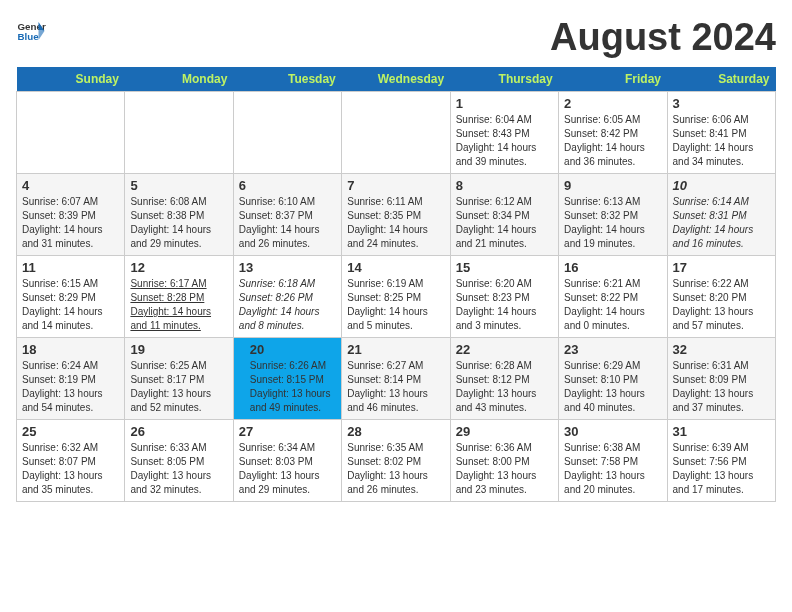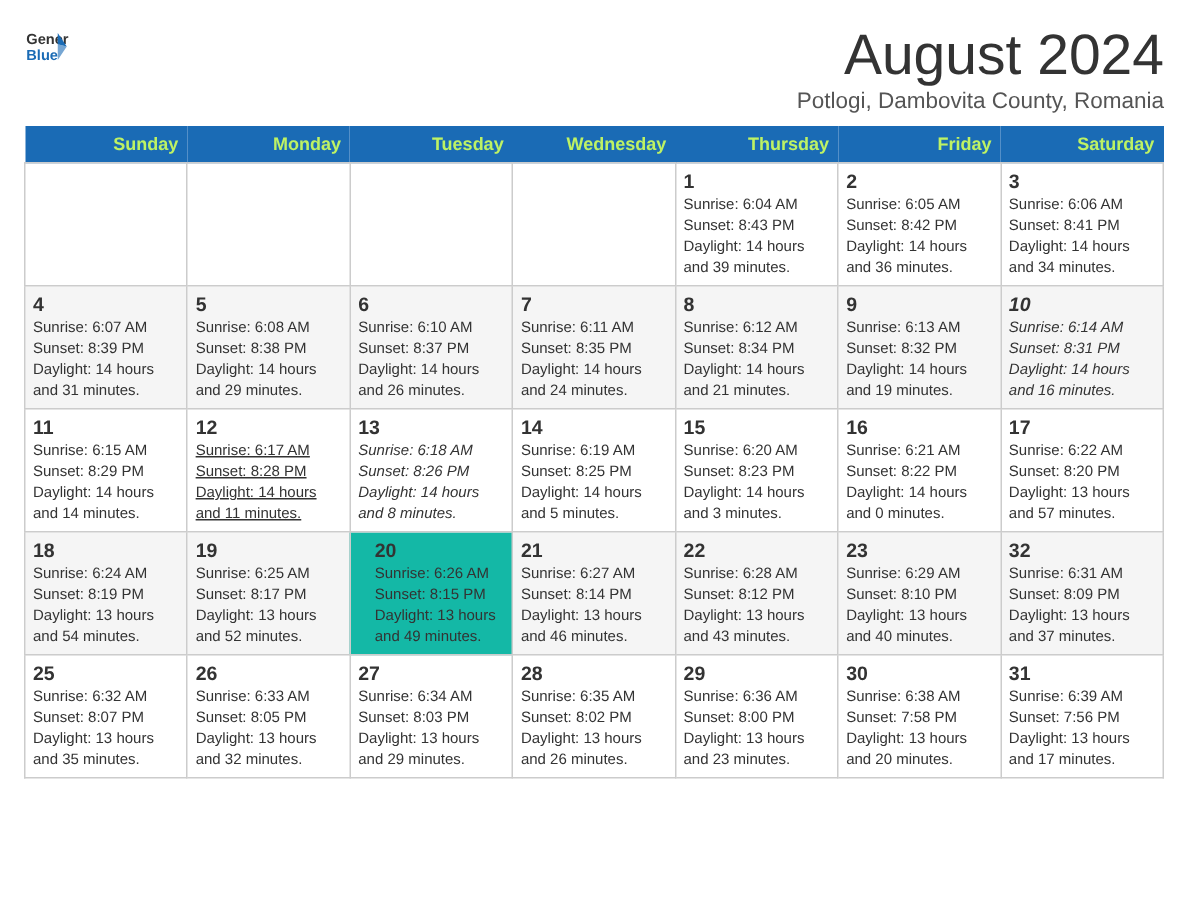--- a/index.html
+++ b/index.html
@@ -18,21 +18,21 @@
     }
     .logo {
       display: flex;
       align-items: center;
       gap: 4px;
     }
     .logo-icon {
       width: 30px; height: 30px;
     }
     .title-area { text-align: right; }
-    .calendar-title { font-size: 38px; font-weight: normal; color: #333; }
+    .calendar-title { font-size: 38px; font-weight: bold; color: #333; }
     .calendar-subtitle { font-size: 15px; color: #555; }
     table {
       width: 100%;
       border-collapse: collapse;
       font-size: 11px;
     }
     th {
       background: #1a6bb5;
       color: #bef264;
       text-align: right;
@@ -59,21 +59,20 @@
   <div class="logo">
     <svg class="logo-icon" viewBox="0 0 40 40" width="40" height="40">
       <text x="2" y="18" font-size="13" font-weight="bold" fill="#333">General</text>
       <text x="2" y="32" font-size="13" font-weight="bold" fill="#1a6bb5">Blue</text>
       <polygon points="30,8 38,20 30,18" fill="#1a6bb5"></polygon>
       <polygon points="30,18 38,20 30,32" fill="#1a6bb5" opacity="0.6"></polygon>
     </svg>
   </div>
   <div class="title-area">
     <div class="calendar-title">August 2024</div>
-    <div class="calendar-subtitle">Potlogi, Dambovita County, Romania</div>
   </div>
 </div>
 
 <table>
   <thead>
     <tr>
     <th>Sunday</th>
         <th>Monday</th>
         <th>Tuesday</th>
         <th>Wednesday</th>
@@ -220,21 +219,21 @@
 Daylight: 13 hours
 and 54 minutes.</div>
         </td>
         <td style="background: rgb(245, 245, 245);">
           <div class="day-num">19</div>
           <div class="day-detail" style="white-space: pre-line;">Sunrise: 6:25 AM
 Sunset: 8:17 PM
 Daylight: 13 hours
 and 52 minutes.</div>
         </td>
-        <td style="background: #14b8a6; padding-left: 16px;">
+        <td style="background: #0ea5e9; padding-left: 16px;">
           <div class="day-num">20</div>
           <div class="day-detail" style="white-space: pre-line;">Sunrise: 6:26 AM
 Sunset: 8:15 PM
 Daylight: 13 hours
 and 49 minutes.</div>
         </td>
         <td style="background: rgb(245, 245, 245);">
           <div class="day-num">21</div>
           <div class="day-detail" style="white-space: pre-line;">Sunrise: 6:27 AM
 Sunset: 8:14 PM

